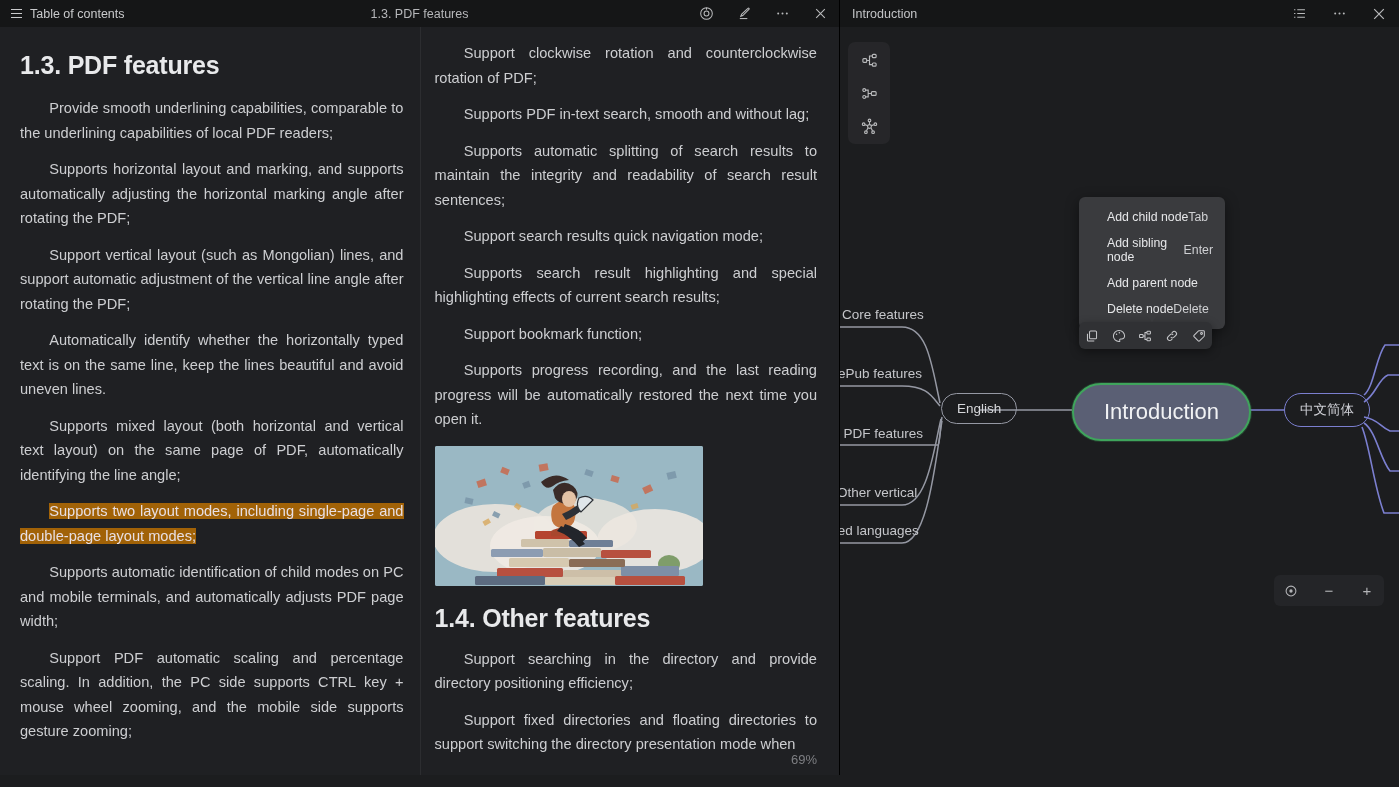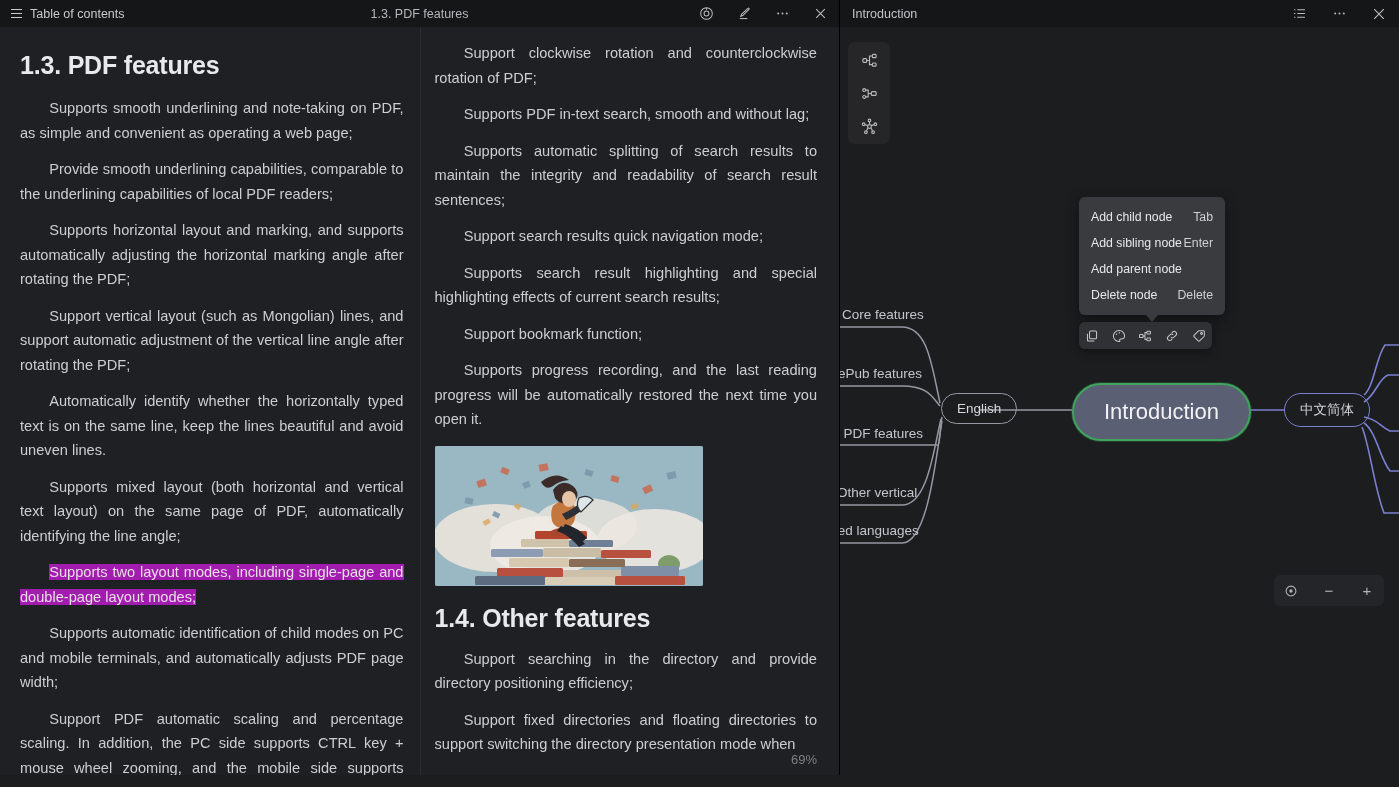--- a/index.html
+++ b/index.html
@@ -64,21 +64,21 @@
     color: #e8e9eb; font-size: 25px; font-weight: bold;
     letter-spacing: -0.2px; margin: 10px 0 16px 0;
   }
   .doc-h1.second { margin-top: 6px; margin-bottom: 14px; }
   .doc-p {
     color: #cdced1; font-size: 14.6px; line-height: 24.5px;
     text-align: justify; text-indent: 2em;
     margin-bottom: 12px;
   }
   .doc-p .hl {
-    background: #a21caf; color: #e8dfe3;
+    background: #a16207; color: #e8dfe3;
     box-decoration-break: clone; -webkit-box-decoration-break: clone;
   }
   .doc-figure {
     width: 268px; height: 140px; margin: 14px 0 18px 0;
     border-radius: 2px; overflow: hidden; position: relative;
     background: #8fb2bf;
   }
   .doc-figure svg { display: block; width: 100%; height: 100%; }
   .progress-pct {
     position: absolute; right: 22px; bottom: 8px;
@@ -139,23 +139,23 @@
   }
 
   
   .ctx-menu {
     position: absolute; left: 1079px; top: 224px; width: 146px;
     background: #3a3b3e; border-radius: 6px;
     padding: 7px 0; z-index: 40;
     box-shadow: 0 4px 14px rgba(0,0,0,0.45);
   }
   .ctx-item {
-    display: flex; align-items: center; justify-content: space-between;
+    display: flex; align-items: center; 
     padding: 6px 12px; cursor: pointer;
-    color: #e6e7e9; font-size: 12.3px;
+    color: #e6e7e9; font-size: 12.3px; margin-left: 16px;
   }
   .ctx-key { color: #cfd0d3; font-size: 12.3px; }
 
   .ctx-toolbar {
     position: absolute; left: 1079px; top: 349px; width: 133px; height: 27px;
     background: #303134; border-radius: 6px;
     display: flex; align-items: center; justify-content: space-around;
     z-index: 40; box-shadow: 0 3px 10px rgba(0,0,0,0.4);
   }
   .ctx-toolbar .ti {
@@ -224,21 +224,20 @@
             <path d="M3.4 3.4l9.2 9.2M12.6 3.4l-9.2 9.2"></path>
           </svg>
         </span>
       </div>
     </div>
 
     <div class="reader-body">
 
       <div class="col left">
         <div class="doc-h1">1.3. PDF features</div>
-        <p class="doc-p">Supports smooth underlining and note-taking on PDF, as simple and convenient as operating a web page;</p>
         <p class="doc-p">Provide smooth underlining capabilities, comparable to the underlining capabilities of local PDF readers;</p>
         <p class="doc-p">Supports horizontal layout and marking, and supports automatically adjusting the horizontal marking angle after rotating the PDF;</p>
         <p class="doc-p">Support vertical layout (such as Mongolian) lines, and support automatic adjustment of the vertical line angle after rotating the PDF;</p>
         <p class="doc-p">Automatically identify whether the horizontally typed text is on the same line, keep the lines beautiful and avoid uneven lines.</p>
         <p class="doc-p">Supports mixed layout (both horizontal and vertical text layout) on the same page of PDF, automatically identifying the line angle;</p>
         <p class="doc-p"><span class="hl">Supports two layout modes, including single-page and double-page layout modes;</span></p>
         <p class="doc-p">Supports automatic identification of child modes on PC and mobile terminals, and automatically adjusts PDF page width;</p>
         <p class="doc-p">Support PDF automatic scaling and percentage scaling. In addition, the PC side supports CTRL key + mouse wheel zooming, and the mobile side supports gesture zooming;</p>
       </div>
 

